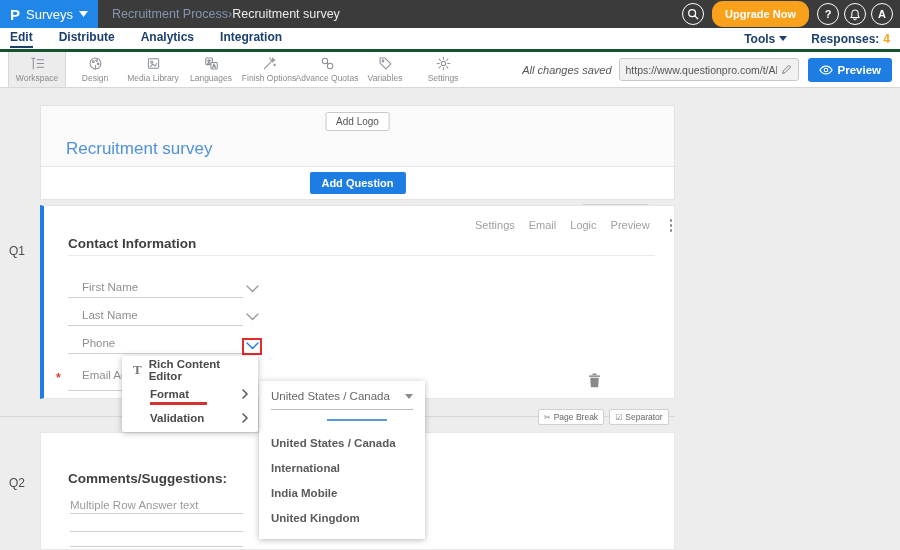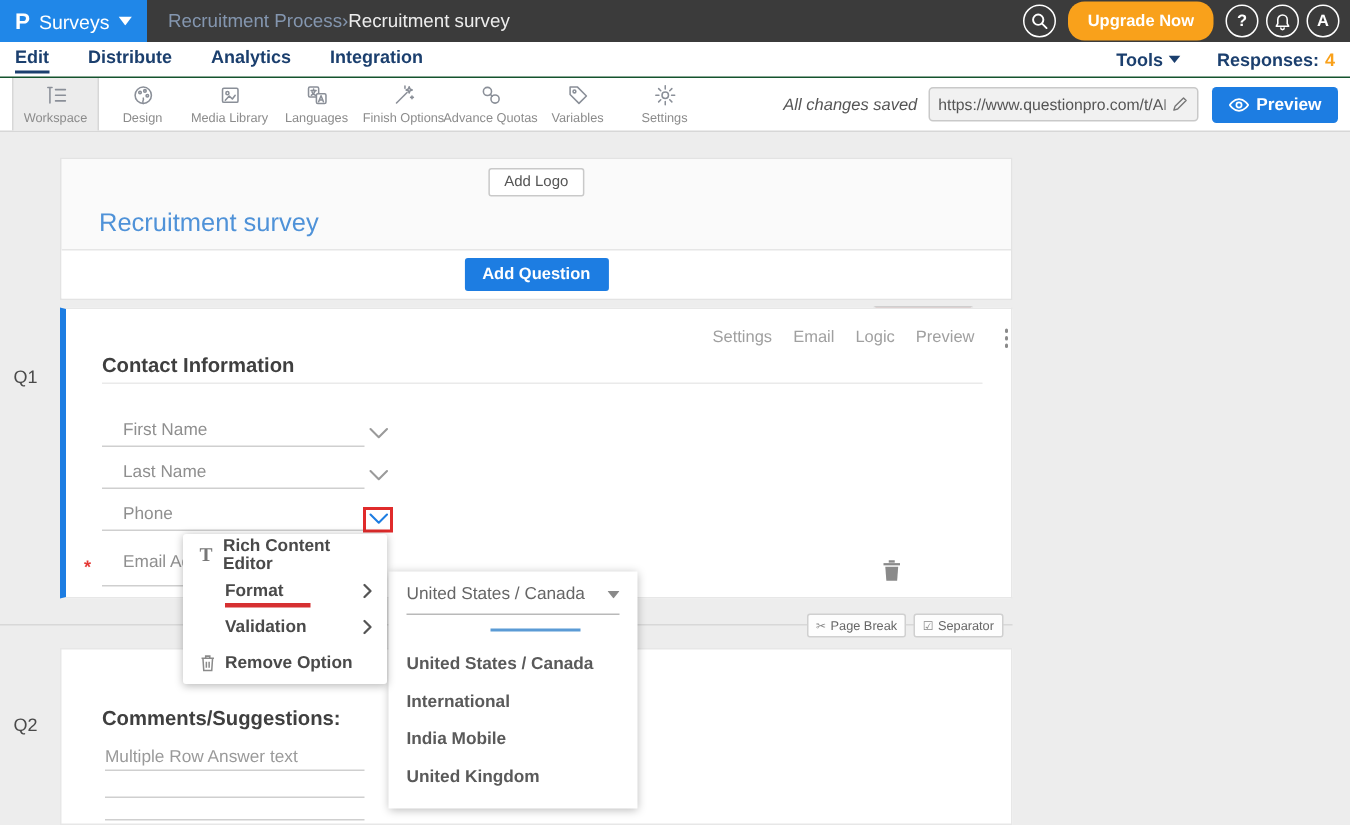--- a/index.html
+++ b/index.html
@@ -18,21 +18,21 @@
   .crumb-current{color:#ededed;}
   .topbar-right{margin-left:auto;display:flex;align-items:center;gap:5px;padding-right:7px;}
   .circle-btn{width:22px;height:22px;border-radius:50%;border:1.5px solid #fff;background:transparent;
               color:#fff;display:flex;align-items:center;justify-content:center;font-size:11px;
               font-weight:bold;padding:0;box-sizing:border-box;font-family:inherit;}
   .upgrade-btn{height:26px;border-radius:11px;background:#f9a11b;color:#fff;border:none;
                font-size:11px;font-weight:bold;padding:0 13px;margin:0 3px;font-family:inherit;}
 
   
   .tabrow{position:absolute;top:28px;left:0;width:900px;height:24px;background:#fff;
-          border-bottom:1px solid #14532d;display:flex;align-items:center;box-sizing:border-box;z-index:5;}
+          border-bottom:3px solid #14532d;display:flex;align-items:center;box-sizing:border-box;z-index:5;}
   .tabs{display:flex;gap:26px;padding-left:10px;}
   .tab{font-size:12px;color:#1b3f6e;font-weight:700;cursor:pointer;padding-bottom:2px;}
   .tab.active{border-bottom:2px solid #1b3f6e;}
   .tabrow-right{margin-left:auto;display:flex;gap:24px;padding-right:10px;align-items:center;
                 font-size:12px;color:#1b3f6e;font-weight:700;}
   .tools{display:flex;align-items:center;gap:4px;cursor:pointer;}
   .responses{display:flex;gap:4px;}
   .responses-count{color:#f9a11b;}
 
   
@@ -386,28 +386,20 @@
   </div>
   <div class="menu-item">
     <span class="menu-icon"></span>
     <span>Validation</span>
     <span class="menu-arrow">
       <svg width="6" height="10" viewBox="0 0 6 10">
           <path d="M1 1l4 4-4 4"></path>
         </svg>
     </span>
   </div>
-  <div class="menu-item">
-    <span class="menu-icon">
-      <svg width="11" height="12" viewBox="0 0 12 13">
-          <path d="M1.5 3h9M4.5 3V1.5h3V3M2.5 3l.6 9h5.8l.6-9M5 5.5v4.5M7 5.5v4.5"></path>
-        </svg>
-    </span>
-    <span>Remove Option</span>
-  </div>
 </div>
 
 <div class="submenu">
   <div class="sub-select">
     <span>United States / Canada</span>
     <svg width="8" height="5" viewBox="0 0 8 5">
         <path d="M0 0h8L4 5z" fill="#8a8a8a"></path>
       </svg>
   </div>
   <div class="blue-indicator"></div>

